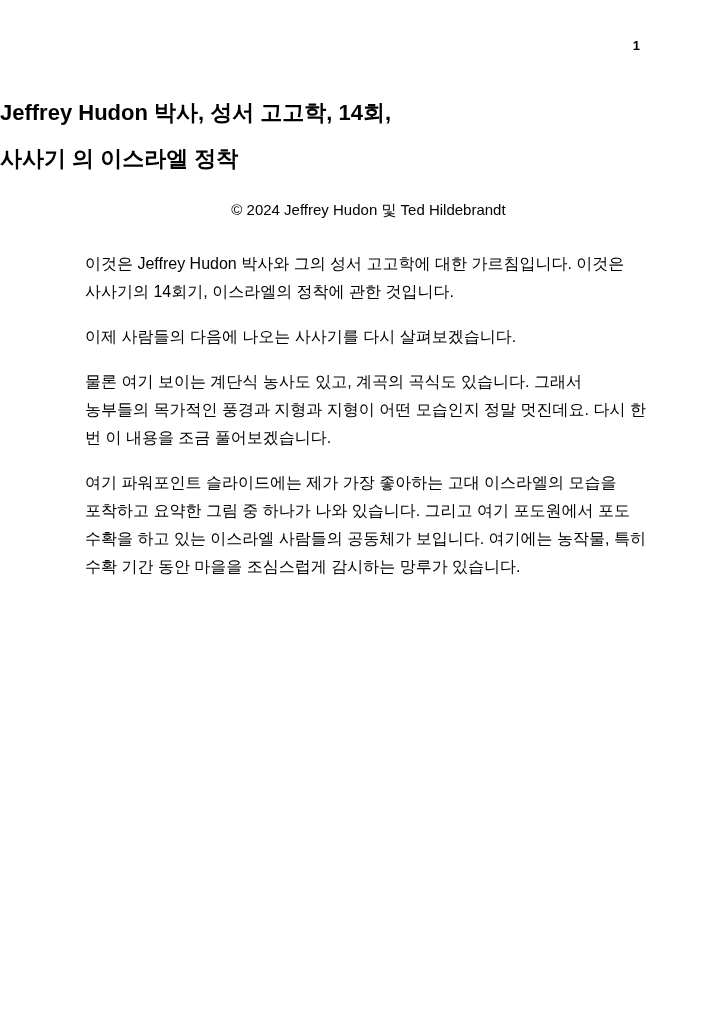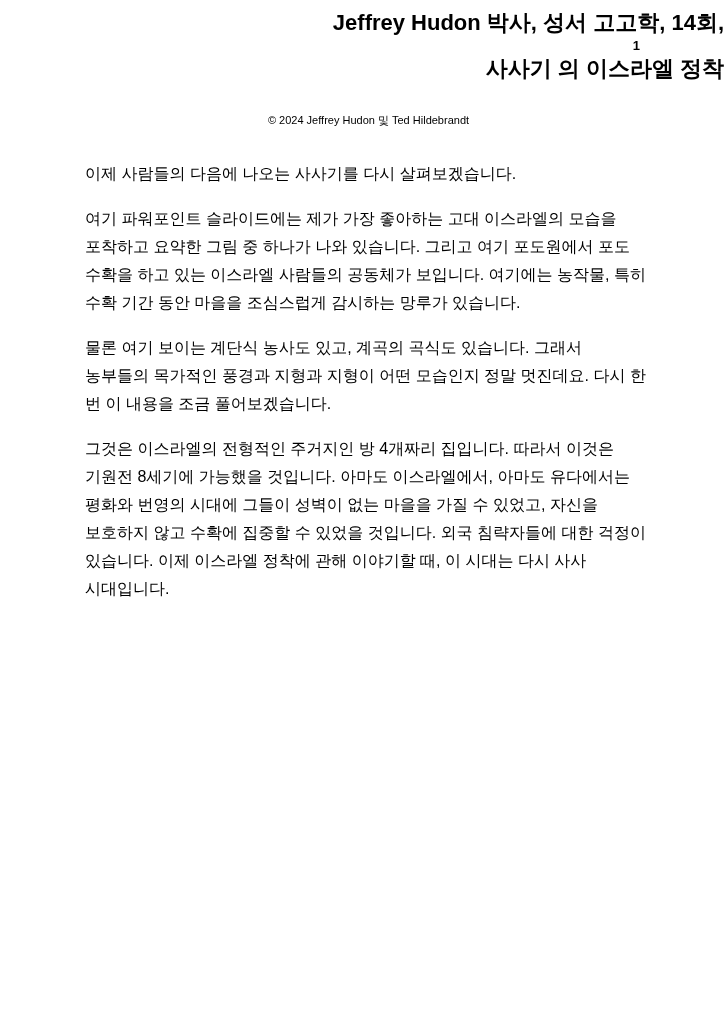--- a/index.html
+++ b/index.html
@@ -20,31 +20,32 @@
   .page-number {
     position: absolute;
     top: 38px;
     right: 84px;
     font-size: 13px;
     font-weight: bold;
     line-height: 16px;
   }
   .doc-title {
     margin: 0;
-    text-align: right;
+    padding-top: 90px;
+    text-align: left;
     font-size: 22px;
     font-weight: bold;
     line-height: 46px;
     white-space: pre-line;
     letter-spacing: 0px;
   }
   .copyright {
     margin: 18px 0 0 13px;
     text-align: center;
-    font-size: 11px;
+    font-size: 15px;
     line-height: 20px;
   }
   .body-text {
     margin: 30px 60px 0 85px;
     width: 585px;
     font-size: 16px;
     line-height: 28px;
   }
   .body-text p {
     margin: 0 0 17px 0;
@@ -57,29 +58,25 @@
 <div class="page">
 
   <div class="page-number">1</div>
 
   <h1 class="doc-title">Jeffrey Hudon 박사, 성서 고고학, 14회,
 사사기 의 이스라엘 정착</h1>
 
   <div class="copyright">© 2024 Jeffrey Hudon 및 Ted Hildebrandt</div>
 
   <div class="body-text">
+    <p>이것은 Jeffrey Hudon 박사와 그의 성서 고고학에 대한 가르침입니다. 이것은
+사사기의 14회기, 이스라엘의 정착에 관한 것입니다.</p>
     <p>이제 사람들의 다음에 나오는 사사기를 다시 살펴보겠습니다.</p>
+    <p>물론 여기 보이는 계단식 농사도 있고, 계곡의 곡식도 있습니다. 그래서
+농부들의 목가적인 풍경과 지형과 지형이 어떤 모습인지 정말 멋진데요. 다시 한
+번 이 내용을 조금 풀어보겠습니다.</p>
     <p>여기 파워포인트 슬라이드에는 제가 가장 좋아하는 고대 이스라엘의 모습을
 포착하고 요약한 그림 중 하나가 나와 있습니다. 그리고 여기 포도원에서 포도
 수확을 하고 있는 이스라엘 사람들의 공동체가 보입니다. 여기에는 농작물, 특히
 수확 기간 동안 마을을 조심스럽게 감시하는 망루가 있습니다.</p>
-    <p>물론 여기 보이는 계단식 농사도 있고, 계곡의 곡식도 있습니다. 그래서
-농부들의 목가적인 풍경과 지형과 지형이 어떤 모습인지 정말 멋진데요. 다시 한
-번 이 내용을 조금 풀어보겠습니다.</p>
-    <p>그것은 이스라엘의 전형적인 주거지인 방 4개짜리 집입니다. 따라서 이것은
-기원전 8세기에 가능했을 것입니다. 아마도 이스라엘에서, 아마도 유다에서는
-평화와 번영의 시대에 그들이 성벽이 없는 마을을 가질 수 있었고, 자신을
-보호하지 않고 수확에 집중할 수 있었을 것입니다. 외국 침략자들에 대한 걱정이
-있습니다. 이제 이스라엘 정착에 관해 이야기할 때, 이 시대는 다시 사사
-시대입니다.</p>
   </div>
 
 </div>
 
 </body></html>

